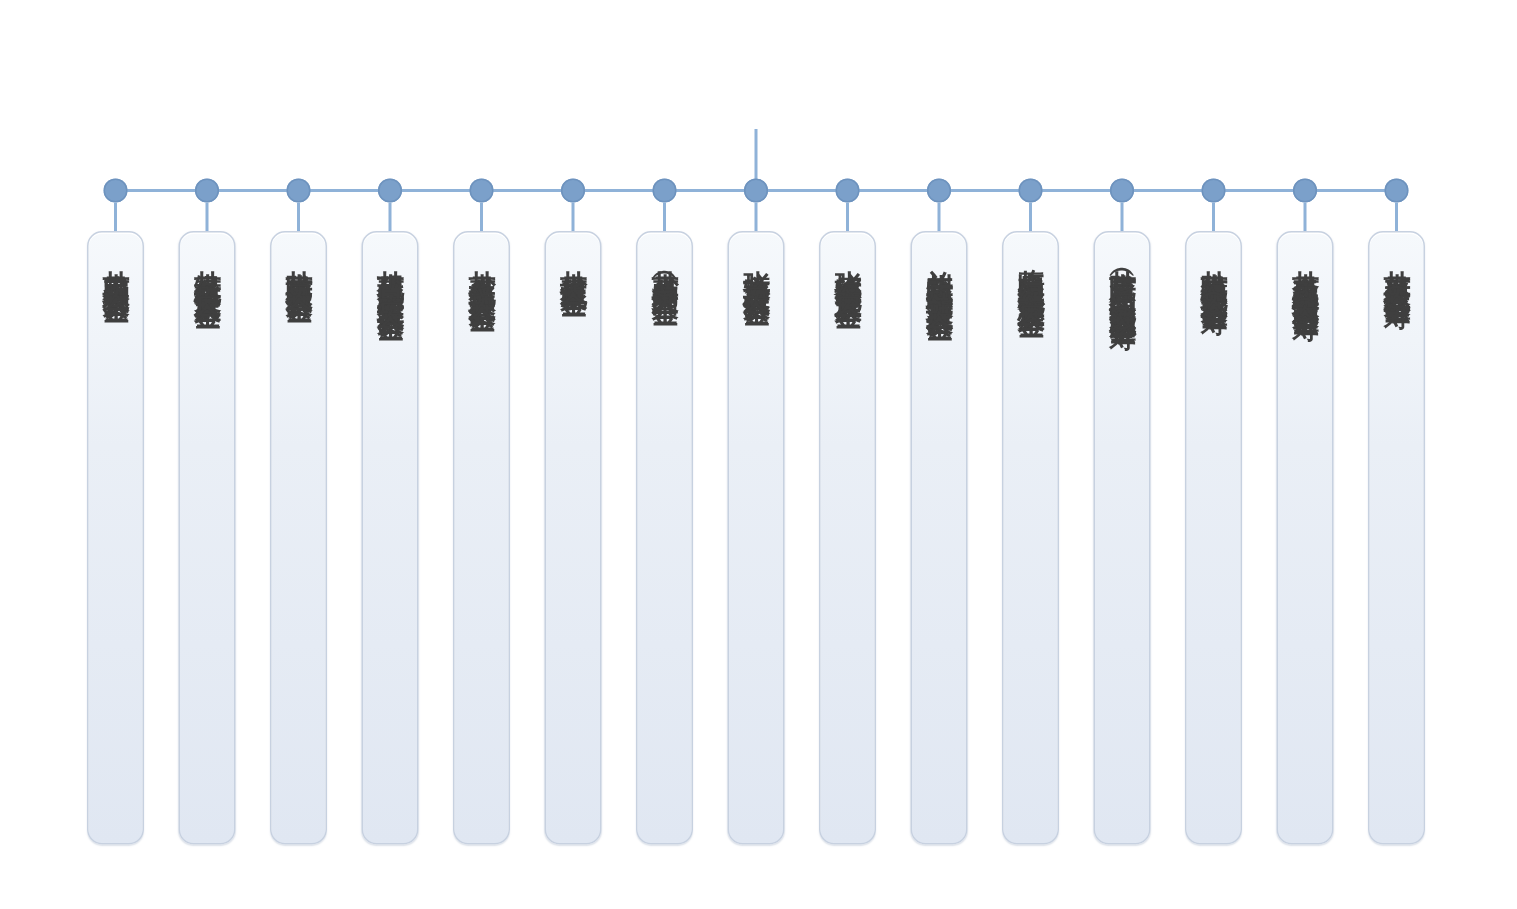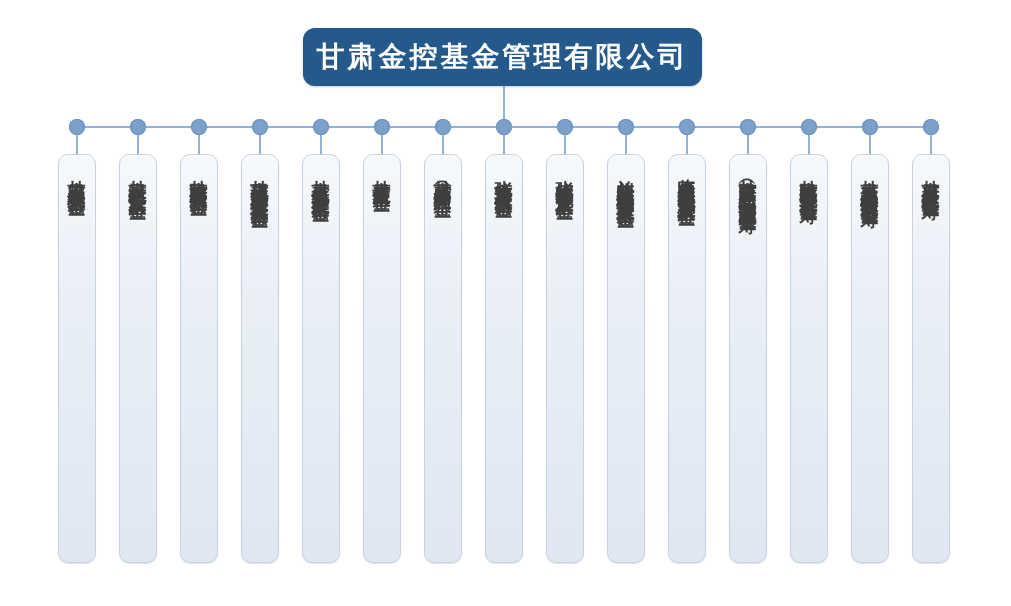--- a/index.html
+++ b/index.html
@@ -103,23 +103,20 @@
     color: #3F3F3F;
     padding-top: 10px;
     white-space: nowrap;
   }
 </style>
 </head>
 <body>
 
 <div class="stage">
 
-  <div class="root-box">
-    <span class="root-title">甘肃金控基金管理有限公司</span>
-  </div>
 
   <div class="root-stem"></div>
   <div class="h-connector"></div>
 
   <div class="funds-row">
   <div class="fund-col">
     <div class="dot"></div>
     <div class="stub"></div>
     <div class="fund-box">
       <div class="fund-name">甘肃农田水利投资基金</div>

